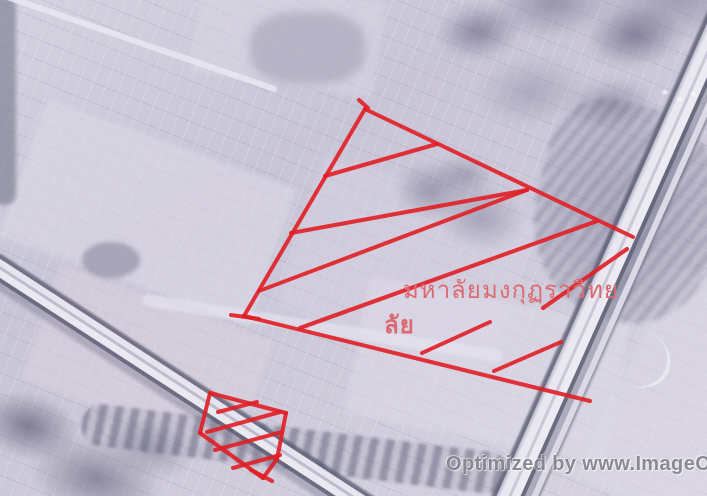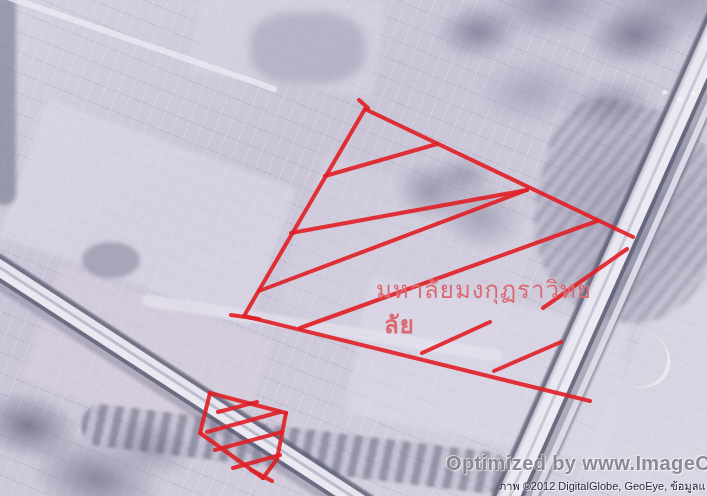--- a/index.html
+++ b/index.html
@@ -134,19 +134,18 @@
       <line x1="277" y1="459" x2="263" y2="478" stroke="#e11f26" stroke-width="4" stroke-linecap="round" opacity="0.9"></line>
       <line x1="263" y1="478" x2="200" y2="433" stroke="#e11f26" stroke-width="4" stroke-linecap="round" opacity="0.9"></line>
       <line x1="200" y1="433" x2="210" y2="393" stroke="#e11f26" stroke-width="4" stroke-linecap="round" opacity="0.9"></line>
       <line x1="251" y1="470" x2="272" y2="481" stroke="#e11f26" stroke-width="4" stroke-linecap="round" opacity="0.9"></line>
       <line x1="218" y1="412" x2="257" y2="402" stroke="#e11f26" stroke-width="4" stroke-linecap="round" opacity="0.9"></line>
       <line x1="207" y1="432" x2="280" y2="412" stroke="#e11f26" stroke-width="4" stroke-linecap="round" opacity="0.9"></line>
       <line x1="215" y1="450" x2="282" y2="432" stroke="#e11f26" stroke-width="4" stroke-linecap="round" opacity="0.9"></line>
       <line x1="233" y1="468" x2="280" y2="455" stroke="#e11f26" stroke-width="4" stroke-linecap="round" opacity="0.9"></line>
     </svg>
 
-  <div class="thai-label thai-line1" style="color: rgb(217, 106, 114);">มหาลัยมงกุฏราวิทย</div>
+  <div class="thai-label thai-line1" style="color: rgb(217, 106, 114); margin-left: 27px;">มหาลัยมงกุฏราวิทย</div>
   <div class="thai-label thai-line2" style="color: rgb(217, 106, 114); font-weight: bold;">ลัย</div>
 
   <div class="watermark">Optimized by www.ImageOptimizer.net</div>
 
-  <div class="attribution">ภาพ ©2012 DigitalGlobe, GeoEye, ข้อมูลแ</div>
 </div>
 
 </body></html>

